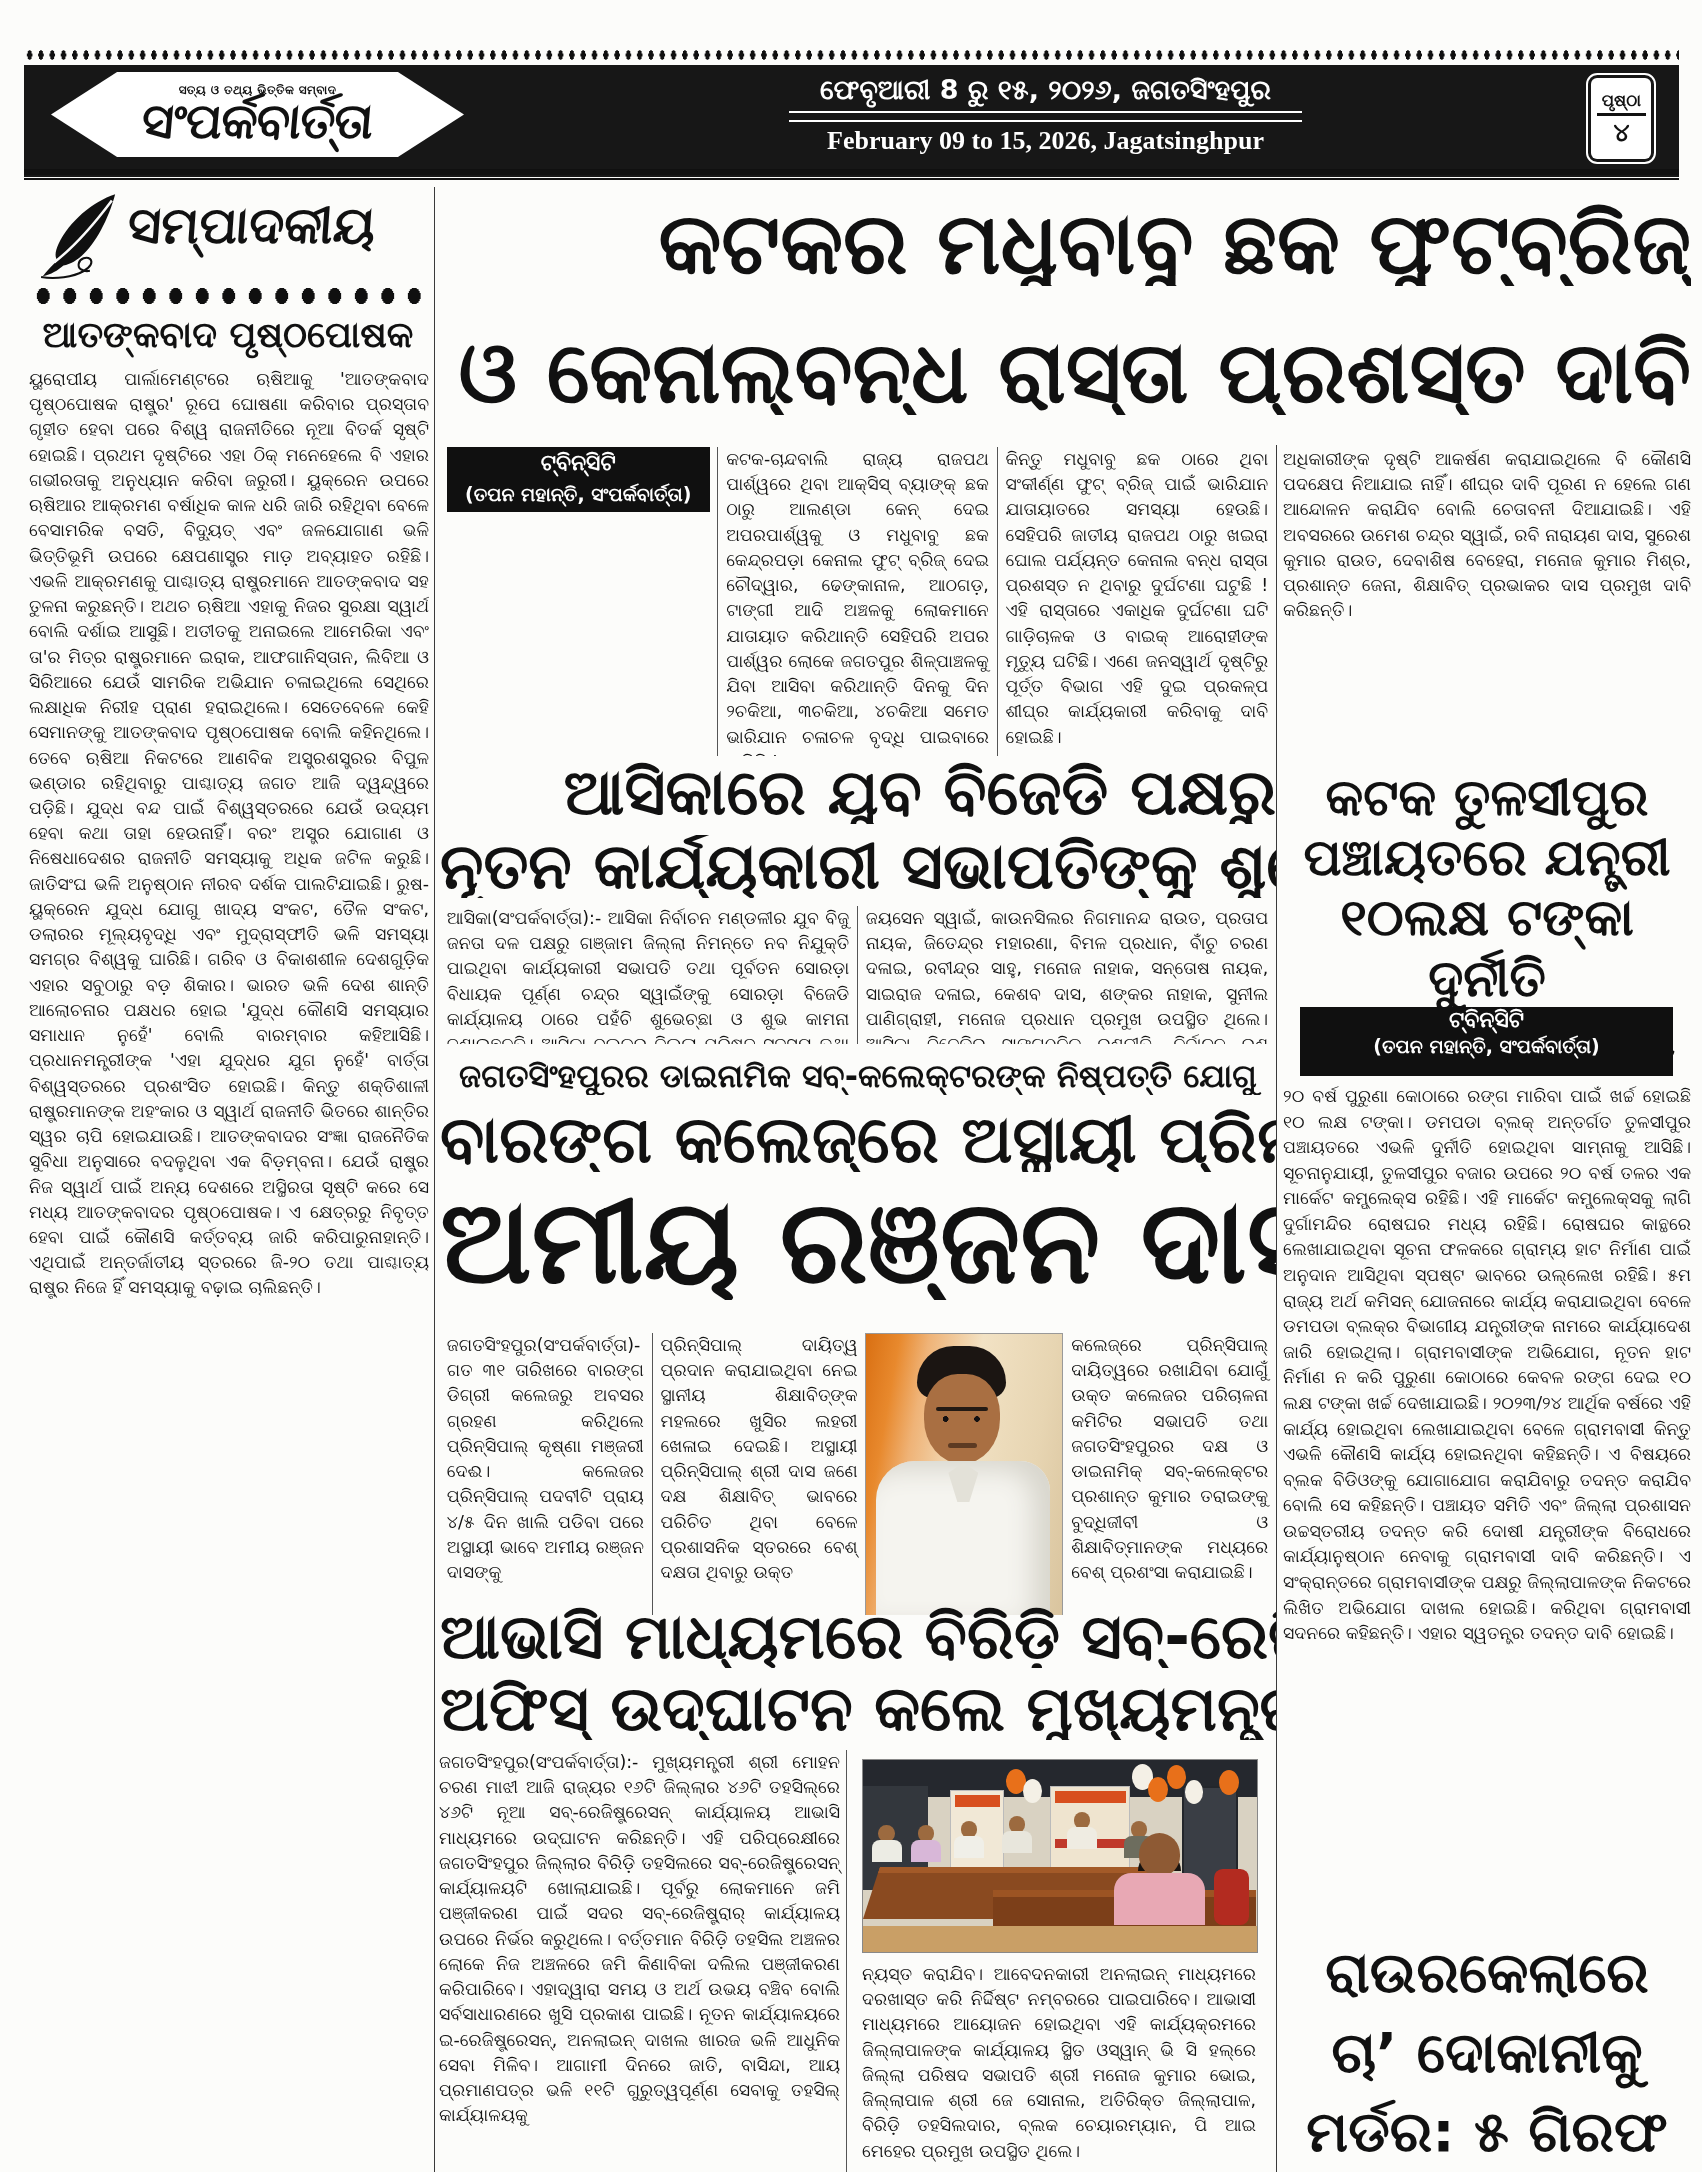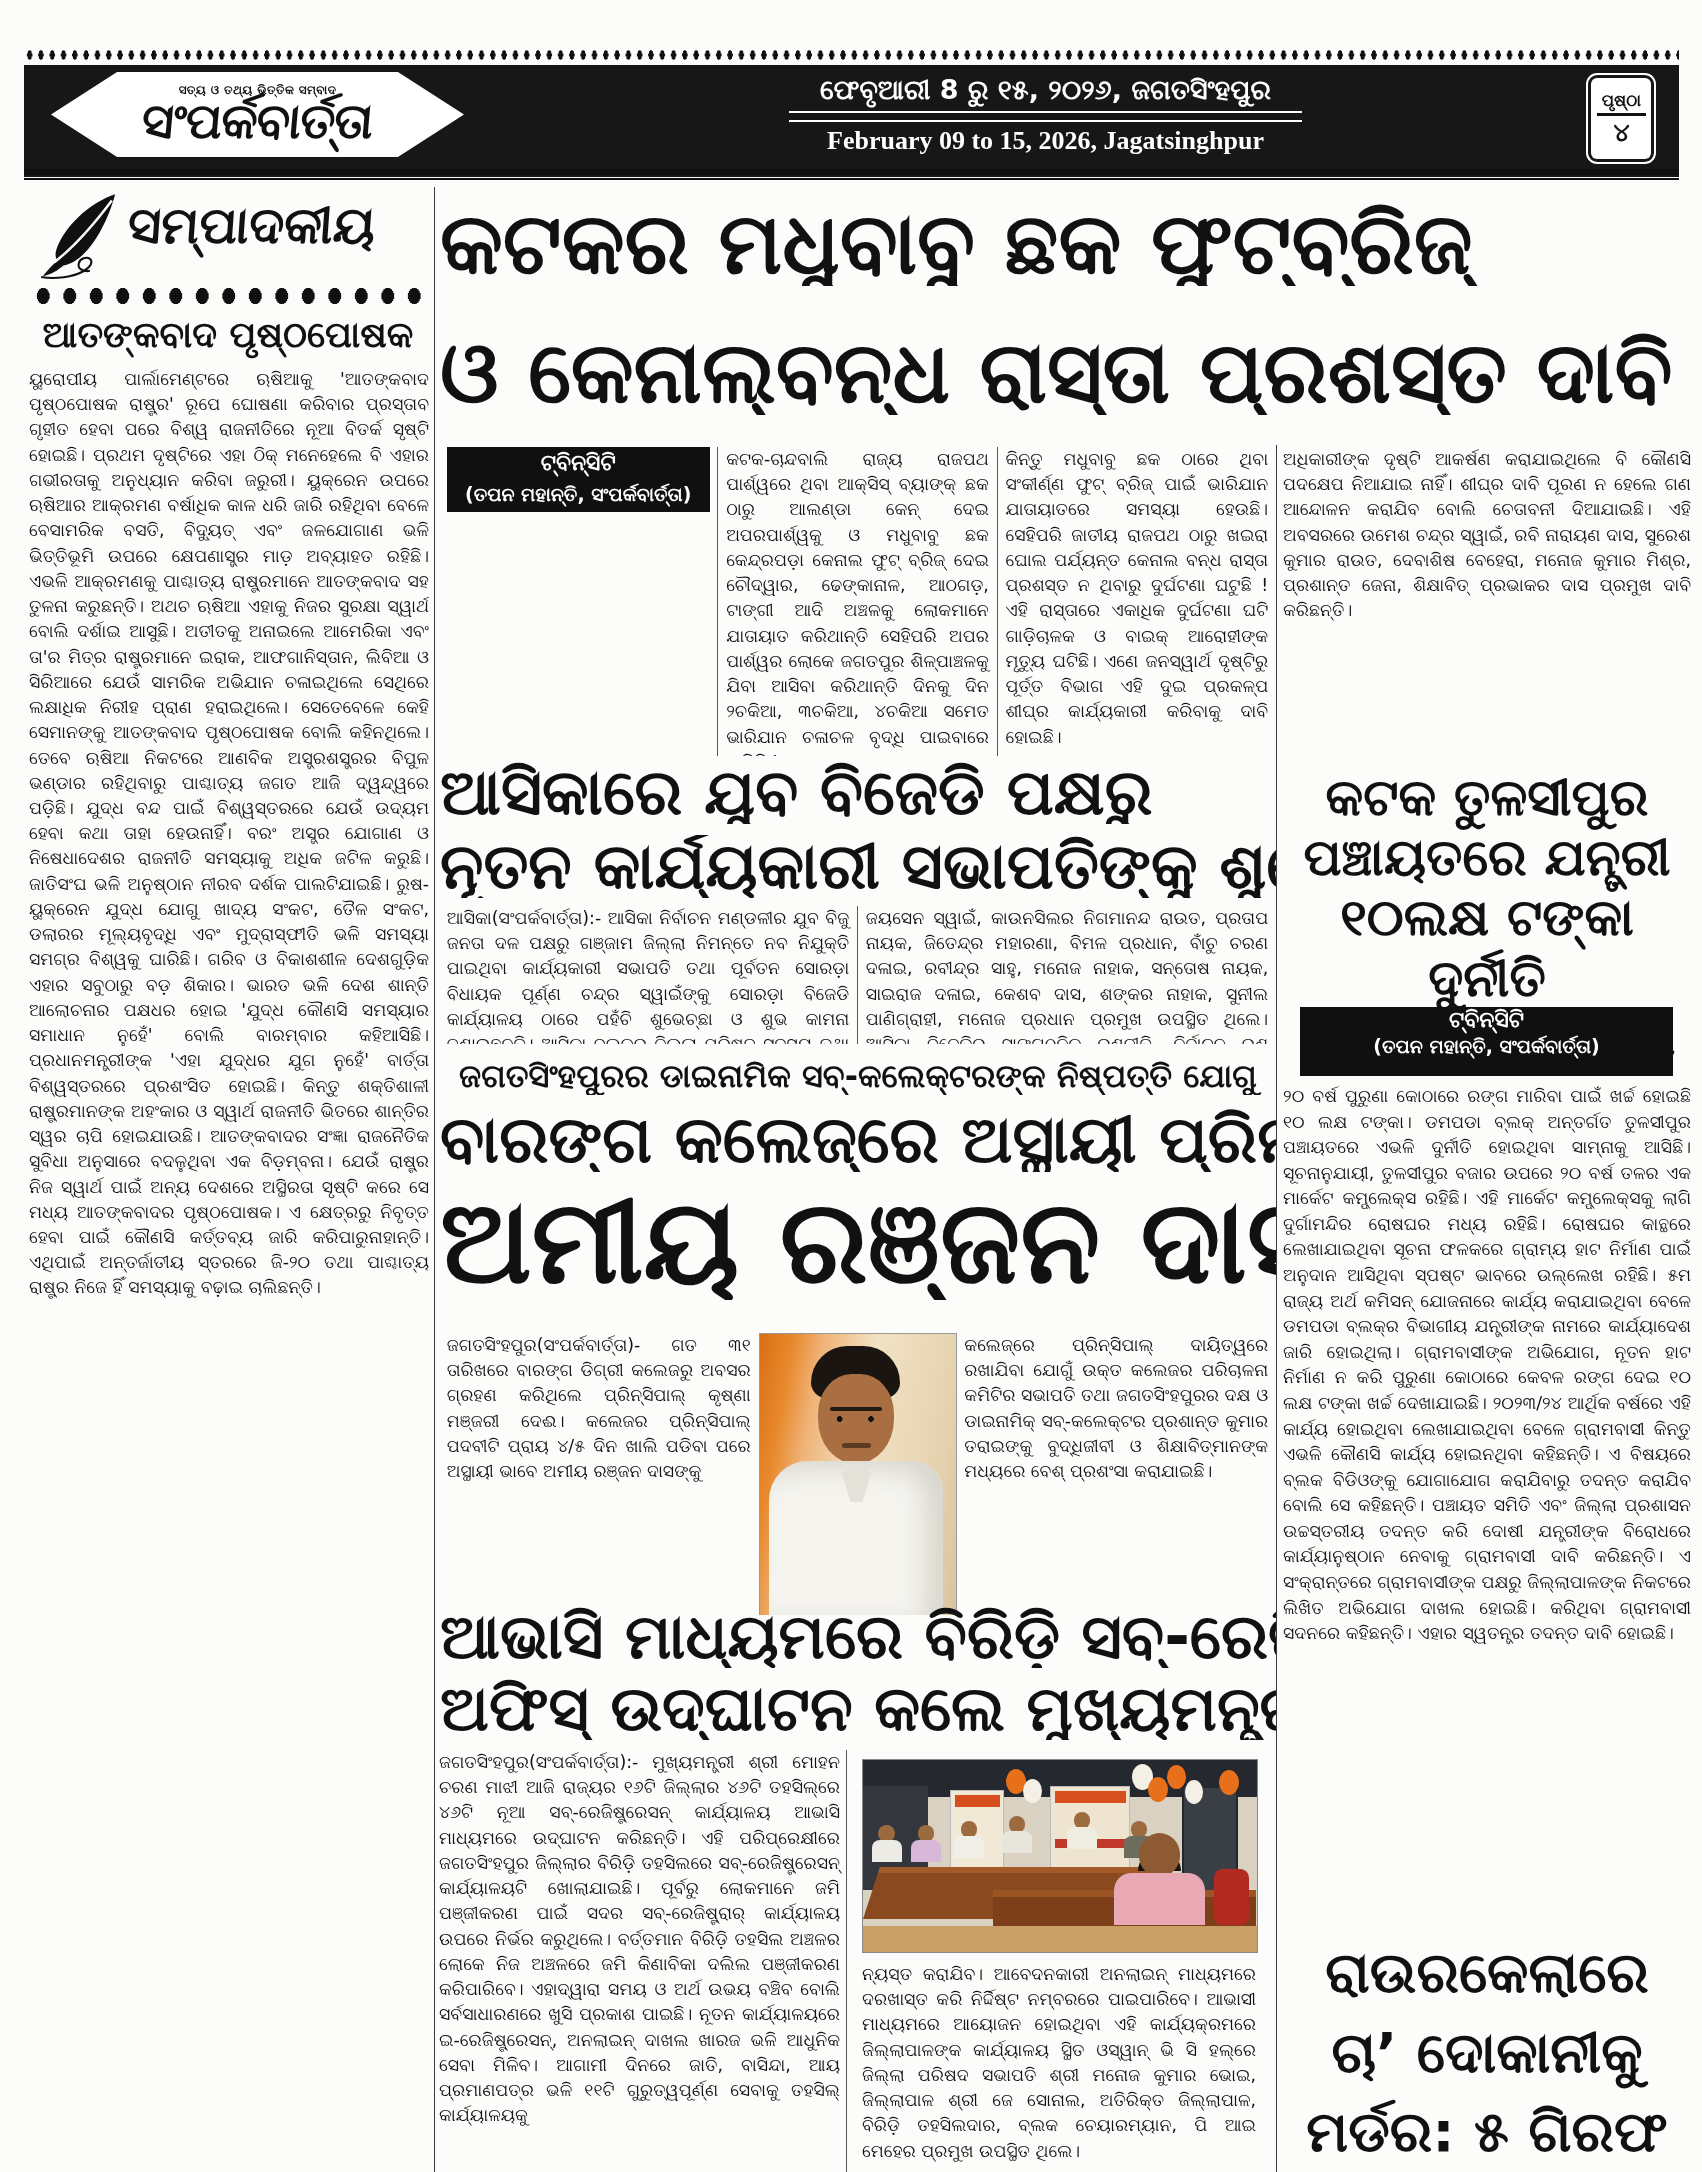--- a/index.html
+++ b/index.html
@@ -42,21 +42,21 @@
   .edit-quill{left:30px;top:191px;width:100px;height:91px;}
   .edit-title{left:128px;top:196px;width:300px;font-size:51px;font-weight:900;transform:skewX(-4deg);}
   .edit-dots{left:29.5px;top:282px;width:399px;height:28px;
     background-image:radial-gradient(ellipse 9px 11.7px at center,#101010 70%,transparent 72%);
     background-size:26.5px 28px;background-repeat:repeat-x;}
   .edit-sub{left:27px;top:314px;width:402px;text-align:center;font-size:36px;font-weight:900;}
   .edit-body{left:29px;top:367px;width:400px;height:2112px;font-size:17.4px;line-height:1.45;
     text-align:justify;overflow:hidden;word-break:break-word;}
 
   
-  .hline{text-align:left;font-weight:900;line-height:1.0;overflow:hidden;white-space:nowrap;}
+  .hline{text-align:right;font-weight:900;line-height:1.0;overflow:hidden;white-space:nowrap;}
   .body-cols{display:flex;overflow:hidden;}
   .body-col{flex:1;font-size:17.4px;line-height:1.45;text-align:justify;overflow:hidden;
     word-break:break-word;padding:0 7.8px;}
   .body-col + .body-col{border-left:0.9px solid #555;}
   .byline-box{background:#101010;color:#fff;text-align:center;display:flex;flex-direction:column;
     justify-content:flex-start;gap:2.6px;}
   .byline-1{font-size:22px;font-weight:700;}
   .byline-2{font-size:19px;font-weight:700;}
 
   
@@ -197,20 +197,21 @@
     <div class="body-col">ଆସିକା(ସଂପର୍କବାର୍ତ୍ତା):- ଆସିକା ନିର୍ବାଚନ ମଣ୍ଡଳୀର ଯୁବ ବିଜୁ ଜନତା ଦଳ ପକ୍ଷରୁ ଗଞ୍ଜାମ ଜିଲ୍ଲା ନିମନ୍ତେ ନବ ନିଯୁକ୍ତି ପାଇଥିବା କାର୍ଯ୍ୟକାରୀ ସଭାପତି ତଥା ପୂର୍ବତନ ସୋରଡ଼ା ବିଧାୟକ ପୂର୍ଣ୍ଣ ଚନ୍ଦ୍ର ସ୍ୱାଇଁଙ୍କୁ ସୋରଡ଼ା ବିଜେଡି କାର୍ଯ୍ୟାଳୟ ଠାରେ ପହଁଚି ଶୁଭେଚ୍ଛା ଓ ଶୁଭ କାମନା ଜଣାଇଛନ୍ତି। ଆସିକା ବ୍ଲକର ଜିଲ୍ଲା ପରିଷଦ ସଦସ୍ୟ ତଥା ଓଡିଶା ଯୁବ ଜନତା ଦଳର ଉପ ସଭାପତି ମନୋଜ କୁମାର ଦୋରାଙ୍କ ନେତୃତ୍ୱ ରେ ସରପଞ୍ଚ</div>
     <div class="body-col">ଜୟସେନ ସ୍ୱାଇଁ, କାଉନସିଲର ନିଗମାନନ୍ଦ ରାଉତ, ପ୍ରତାପ ନାୟକ, ଜିତେନ୍ଦ୍ର ମହାରଣା, ବିମଳ ପ୍ରଧାନ, ବାଁଚୁ ଚରଣ ଦଳାଇ, ରବୀନ୍ଦ୍ର ସାହୁ, ମନୋଜ ନାହାକ, ସନ୍ତୋଷ ନାୟକ, ସାଇରାଜ ଦଳାଇ, କେଶବ ଦାସ, ଶଙ୍କର ନାହାକ, ସୁନୀଲ ପାଣିଗ୍ରାହୀ, ମନୋଜ ପ୍ରଧାନ ପ୍ରମୁଖ ଉପସ୍ଥିତ ଥିଲେ। ଆସିକା ବିଜେଡିର ସାଙ୍ଗଠନିକ ରଣନୀତି, ନିର୍ବାଚନ ରଣ କୌଶଳ, ଦଳୀୟ କାର୍ଯ୍ୟଧାରା ଉପରେ ଆଲୋଚନା କରି ଫେରିଛନ୍ତି।</div>
   </div>
 
   <div class="abs prin-kicker">ଜଗତସିଂହପୁରର ଡାଇନାମିକ ସବ୍-କଲେକ୍ଟରଙ୍କ ନିଷ୍ପତ୍ତି ଯୋଗୁ</div>
   <div class="abs hline prin-h1">ବାରଙ୍ଗ କଲେଜ୍‌ରେ ଅସ୍ଥାୟୀ ପ୍ରିନ୍ସିପାଲ୍</div>
   <div class="abs hline prin-h2">ଅମୀୟ ରଞ୍ଜନ ଦାସ</div>
 
   <div class="abs prin-body body-cols">
     <div class="body-col">ଜଗତସିଂହପୁର(ସଂପର୍କବାର୍ତ୍ତା)- ଗତ ୩୧ ତାରିଖରେ ବାରଙ୍ଗ ଡିଗ୍ରୀ କଲେଜରୁ ଅବସର ଗ୍ରହଣ କରିଥିଲେ ପ୍ରିନ୍ସିପାଲ୍ କୃଷ୍ଣା ମଞ୍ଜରୀ ଦେଈ। କଲେଜର ପ୍ରିନ୍ସିପାଲ୍ ପଦବୀଟି ପ୍ରାୟ ୪/୫ ଦିନ ଖାଲି ପଡିବା ପରେ ଅସ୍ଥାୟୀ ଭାବେ ଅମୀୟ ରଞ୍ଜନ ଦାସଙ୍କୁ</div>
+    <div class="body-col">ପ୍ରିନ୍ସିପାଲ୍ ଦାୟିତ୍ୱ ପ୍ରଦାନ କରାଯାଇଥିବା ନେଇ ସ୍ଥାନୀୟ ଶିକ୍ଷାବିତ୍‌ଙ୍କ ମହଲରେ ଖୁସିର ଲହରୀ ଖେଳାଇ ଦେଇଛି। ଅସ୍ଥାୟୀ ପ୍ରିନ୍ସିପାଲ୍ ଶ୍ରୀ ଦାସ ଜଣେ ଦକ୍ଷ ଶିକ୍ଷାବିତ୍ ଭାବରେ ପରିଚିତ ଥିବା ବେଳେ ପ୍ରଶାସନିକ ସ୍ତରରେ ବେଶ୍ ଦକ୍ଷତା ଥିବାରୁ ଉକ୍ତ</div>
     <div class="photo-portrait">
       <div class="p-hair"></div>
       <div class="p-face"></div>
       <div class="p-brow"></div>
       <div class="p-eyes"></div>
       <div class="p-mo"></div>
       <div class="p-shirt"></div>
       <div class="p-collar"></div>
     </div>
     <div class="body-col">କଲେଜ୍‌ରେ ପ୍ରିନ୍ସିପାଲ୍ ଦାୟିତ୍ୱରେ ରଖାଯିବା ଯୋଗୁଁ ଉକ୍ତ କଲେଜର ପରିଚାଳନା କମିଟିର ସଭାପତି ତଥା ଜଗତସିଂହପୁରର ଦକ୍ଷ ଓ ଡାଇନାମିକ୍ ସବ୍-କଲେକ୍ଟର ପ୍ରଶାନ୍ତ କୁମାର ତରାଇଙ୍କୁ ବୁଦ୍ଧିଜୀବୀ ଓ ଶିକ୍ଷାବିତ୍‌ମାନଙ୍କ ମଧ୍ୟରେ ବେଶ୍ ପ୍ରଶଂସା କରାଯାଇଛି।</div>

